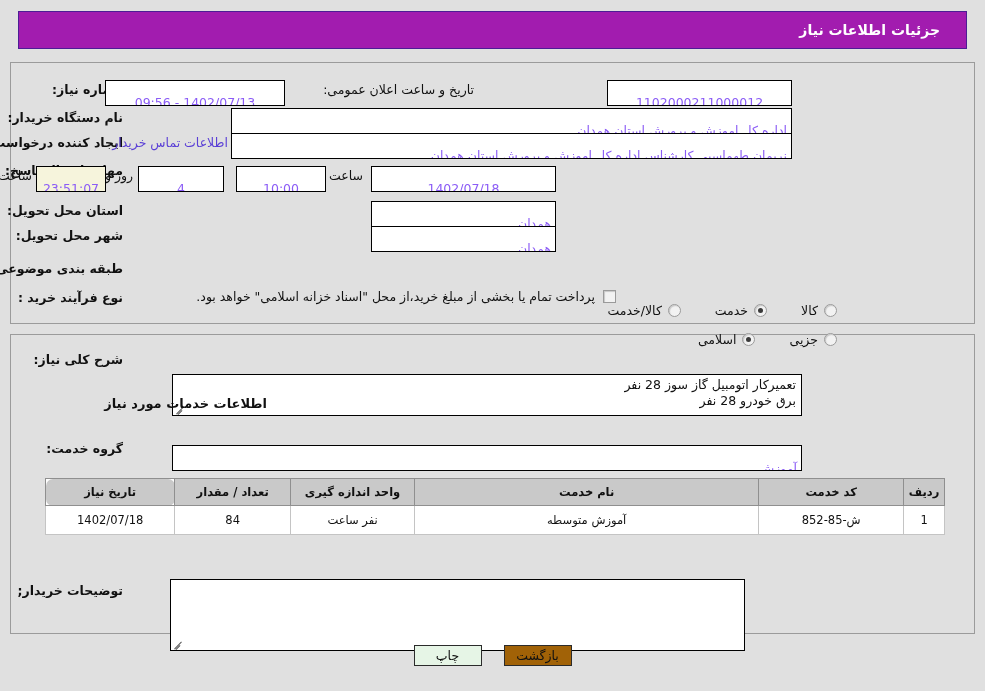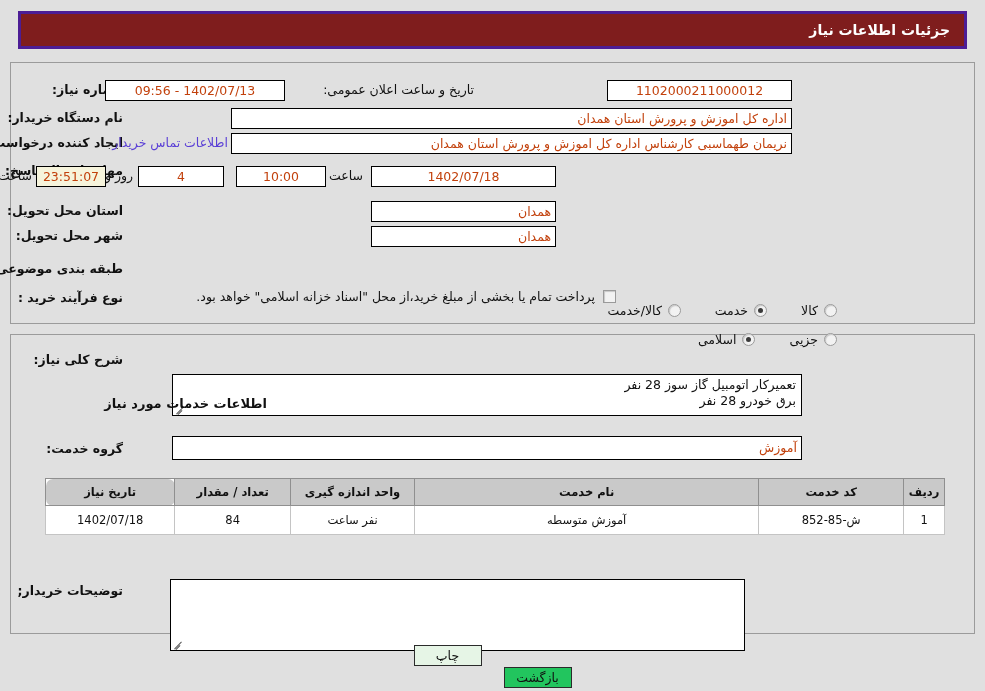--- a/index.html
+++ b/index.html
@@ -17,27 +17,27 @@
     direction: rtl;
   }
 
   
   .title-bar {
     position: absolute;
     left: 18px;
     top: 11px;
     width: 949px;
     height: 38px;
-    background: #7f1d1d;
-    border: 3px solid #4c1d95;
+    background: #a21caf;
+    border: 1px solid #4c1d95;
     box-sizing: border-box;
     display: flex;
     align-items: center;
     justify-content: flex-start;
-    padding-right: 14px;
+    padding-right: 26px;
   }
   .title-bar .title-text {
     color: #ffffff;
     font-size: 14px;
     font-weight: bold;
     letter-spacing: 0.2px;
   }
 
   
   .panel {
@@ -95,23 +95,23 @@
     color: #111;
     white-space: nowrap;
   }
   .fld {
     background: #ffffff;
     border: 1px solid #000;
     box-sizing: border-box;
     height: 21px;
     line-height: 19px;
     font-size: 12.5px;
-    color: #c2410c;
+    color: #8b5cf6;
     text-align: center;
-    padding: 0 4px;
+    padding: 12px 4px;
     white-space: nowrap;
     overflow: hidden;
   }
   .fld.rtl-start { text-align: right; }
   .fld.cream { background: #f6f4dc; }
 
   .link {
     color: #5a3fd6;
     font-size: 12.5px;
     text-decoration: none;
@@ -246,21 +246,21 @@
     min-width: 68px;
     height: 21px;
     line-height: 19px;
     text-align: center;
     font-size: 12.5px;
     color: #111;
     cursor: pointer;
     padding: 0 10px;
   }
   .btn-print  { background: #e6f5e6; }
-  .btn-back   { background: #22c55e; margin-top: 22px; }
+  .btn-back   { background: #a16207; }
 </style>
 </head>
 <body>
 
 <div id="page">
 
   <div class="title-bar">
     <span class="title-text">جزئیات اطلاعات نیاز</span>
   </div>
 
@@ -378,21 +378,21 @@
   </div>
   <div class="ta" style="position:absolute; right:183px; top:346px; width:630px; height:42px; z-index:2;">تعمیرکار اتومبیل گاز سوز  28 نفر
 برق خودرو 28 نفر<span class="grip"></span></div>
 
   <div class="section-head" style="right:718px; top:396px;">اطلاعات خدمات مورد نیاز</div>
 
   <div class="frow" style="right:862px; top:441px;">
     <span class="lbl">گروه خدمت:</span>
   </div>
   <div class="frow" style="right:183px; top:436px;">
-    <span class="fld rtl-start" style="width:630px; height:24px; line-height:22px;">آموزش</span>
+    <span class="fld rtl-start" style="width:630px; height:24px; line-height:22px;margin-top:9px;">آموزش</span>
   </div>
 
   <table class="tbl">
     <thead>
       <tr>
         <th style="width:32px;">ردیف</th>
         <th style="width:150px;">کد خدمت</th>
         <th style="width:388px;">نام خدمت</th>
         <th style="width:130px;">واحد اندازه گیری</th>
         <th style="width:120px;">تعداد / مقدار</th>

